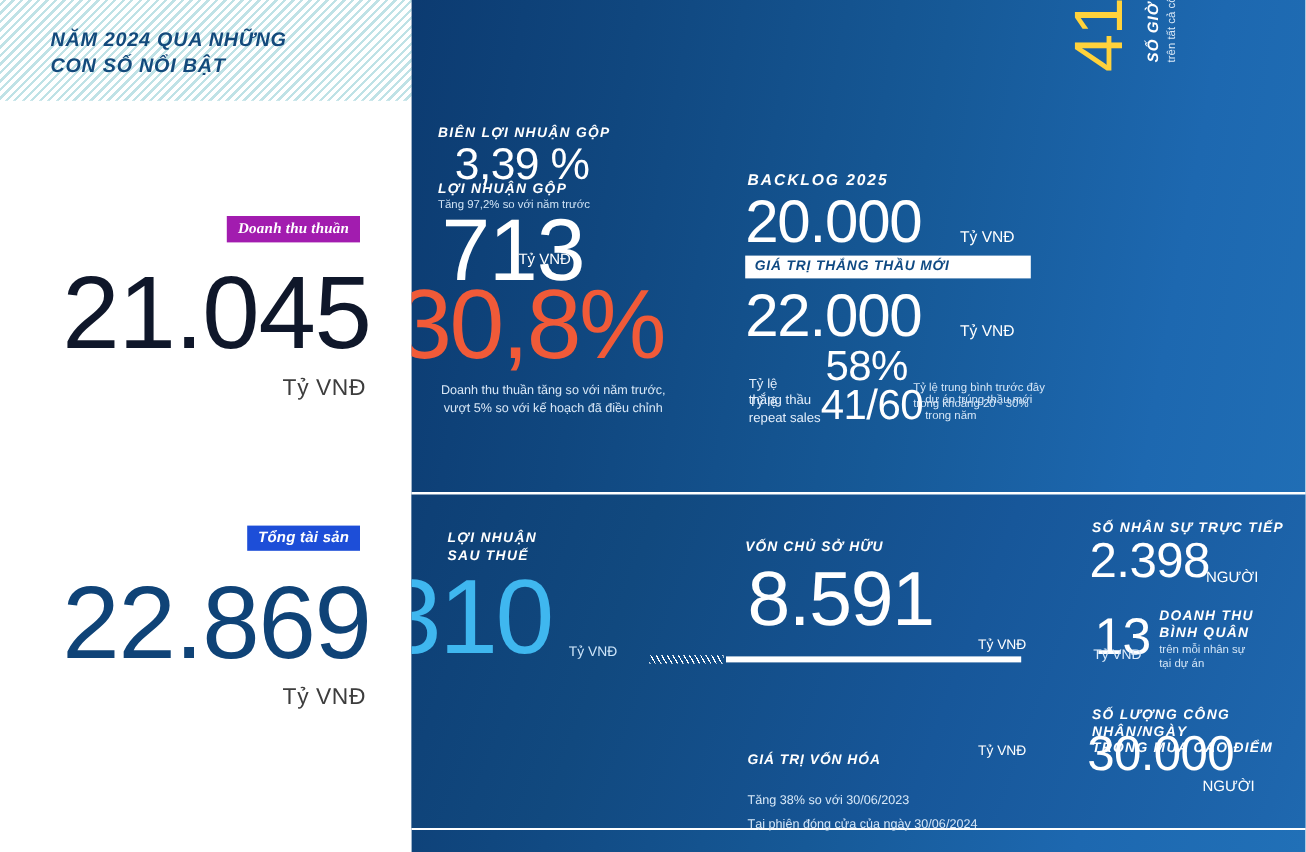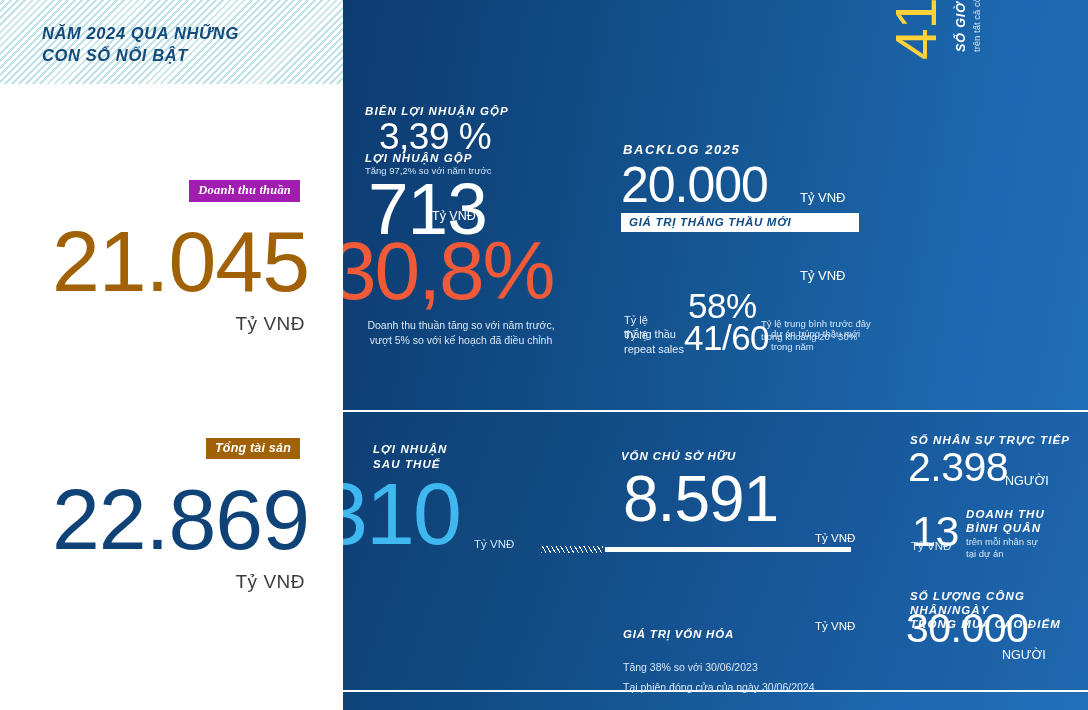--- a/index.html
+++ b/index.html
@@ -18,24 +18,24 @@
       repeating-linear-gradient(-45deg, #ffffff 0 3px, #bfe2e6 3px 5px);
   }
   .hdrtext{position:absolute;left:42px;top:22px;width:290px;
     color:#134a7c;font-weight:bold;font-size:16.5px;line-height:22px;
     letter-spacing:0.6px;font-style:italic;}
 
   .lblock{position:absolute;left:0;width:343px;}
   .lbadge{position:absolute;right:43px;padding:3px 9px 4px 9px;color:#fff;
     font-size:12.5px;font-weight:bold;font-style:italic;letter-spacing:.2px;white-space:nowrap;}
   .lbadge.teal{background:#a21caf;font-family:Liberation Serif, serif;}
-  .lbadge.navy{background:#a16207;}
+  .lbadge.navy{background:#1d4ed8;}
   .lnum{position:absolute;right:34px;font-size:86px;line-height:86px;font-weight:300;
     letter-spacing:-1px;white-space:nowrap;}
-  .lnum.teal{color:#a16207;}
+  .lnum.teal{color:#0f172a;}
   .lnum.navy{color:#0f4377;}
   .lunit{position:absolute;right:38px;font-size:19px;color:#3d3d3d;font-weight:400;letter-spacing:.5px;}
 
   
   .bluewrap{position:absolute;left:343px;top:0;width:745px;height:710px;overflow:hidden;
     background:linear-gradient(100deg,#0c3b71 0%,#10477f 22%,#165997 52%,#1d68b0 78%,#2170b7 100%);}
 
   .ovl{position:absolute;}
 
   .kcap{color:#ffffff;font-weight:bold;font-style:italic;letter-spacing:1.1px;white-space:nowrap;}
@@ -160,20 +160,21 @@
 
     <div class="ovl" id="big-pct">30,8%</div>
     <div class="ovl" id="big-sub">Doanh thu thuần tăng so với năm trước, vượt 5% so với kế hoạch đã điều chỉnh</div>
 
     <div class="ovl kcap" id="bk-cap">BACKLOG 2025</div>
     <div class="ovl knum" id="bk-val">20.000</div>
     <div class="ovl kunit" id="bk-unit">Tỷ VNĐ</div>
 
     <div class="whitebar"></div>
     <div class="ovl kcap" id="gt-cap">GIÁ TRỊ THẮNG THẦU MỚI</div>
+    <div class="ovl knum" id="gt-val">22.000</div>
     <div class="ovl kunit" id="gt-unit">Tỷ VNĐ</div>
 
     <div class="ovl ratio-lbl" id="r1-lbl">Tỷ lệ<br>thắng thầu</div>
     <div class="ovl knum" id="r1-val">58%</div>
     <div class="ovl" id="r1-note">Tỷ lệ trung bình trước đây<br>trong khoảng 20 - 30%</div>
 
     <div class="ovl ratio-lbl" id="r2-lbl">Tỷ lệ<br>repeat sales</div>
     <div class="ovl knum" id="r2-val">41/60</div>
     <div class="ovl" id="r2-note">dự án trúng thầu mới<br>trong năm</div>
 

